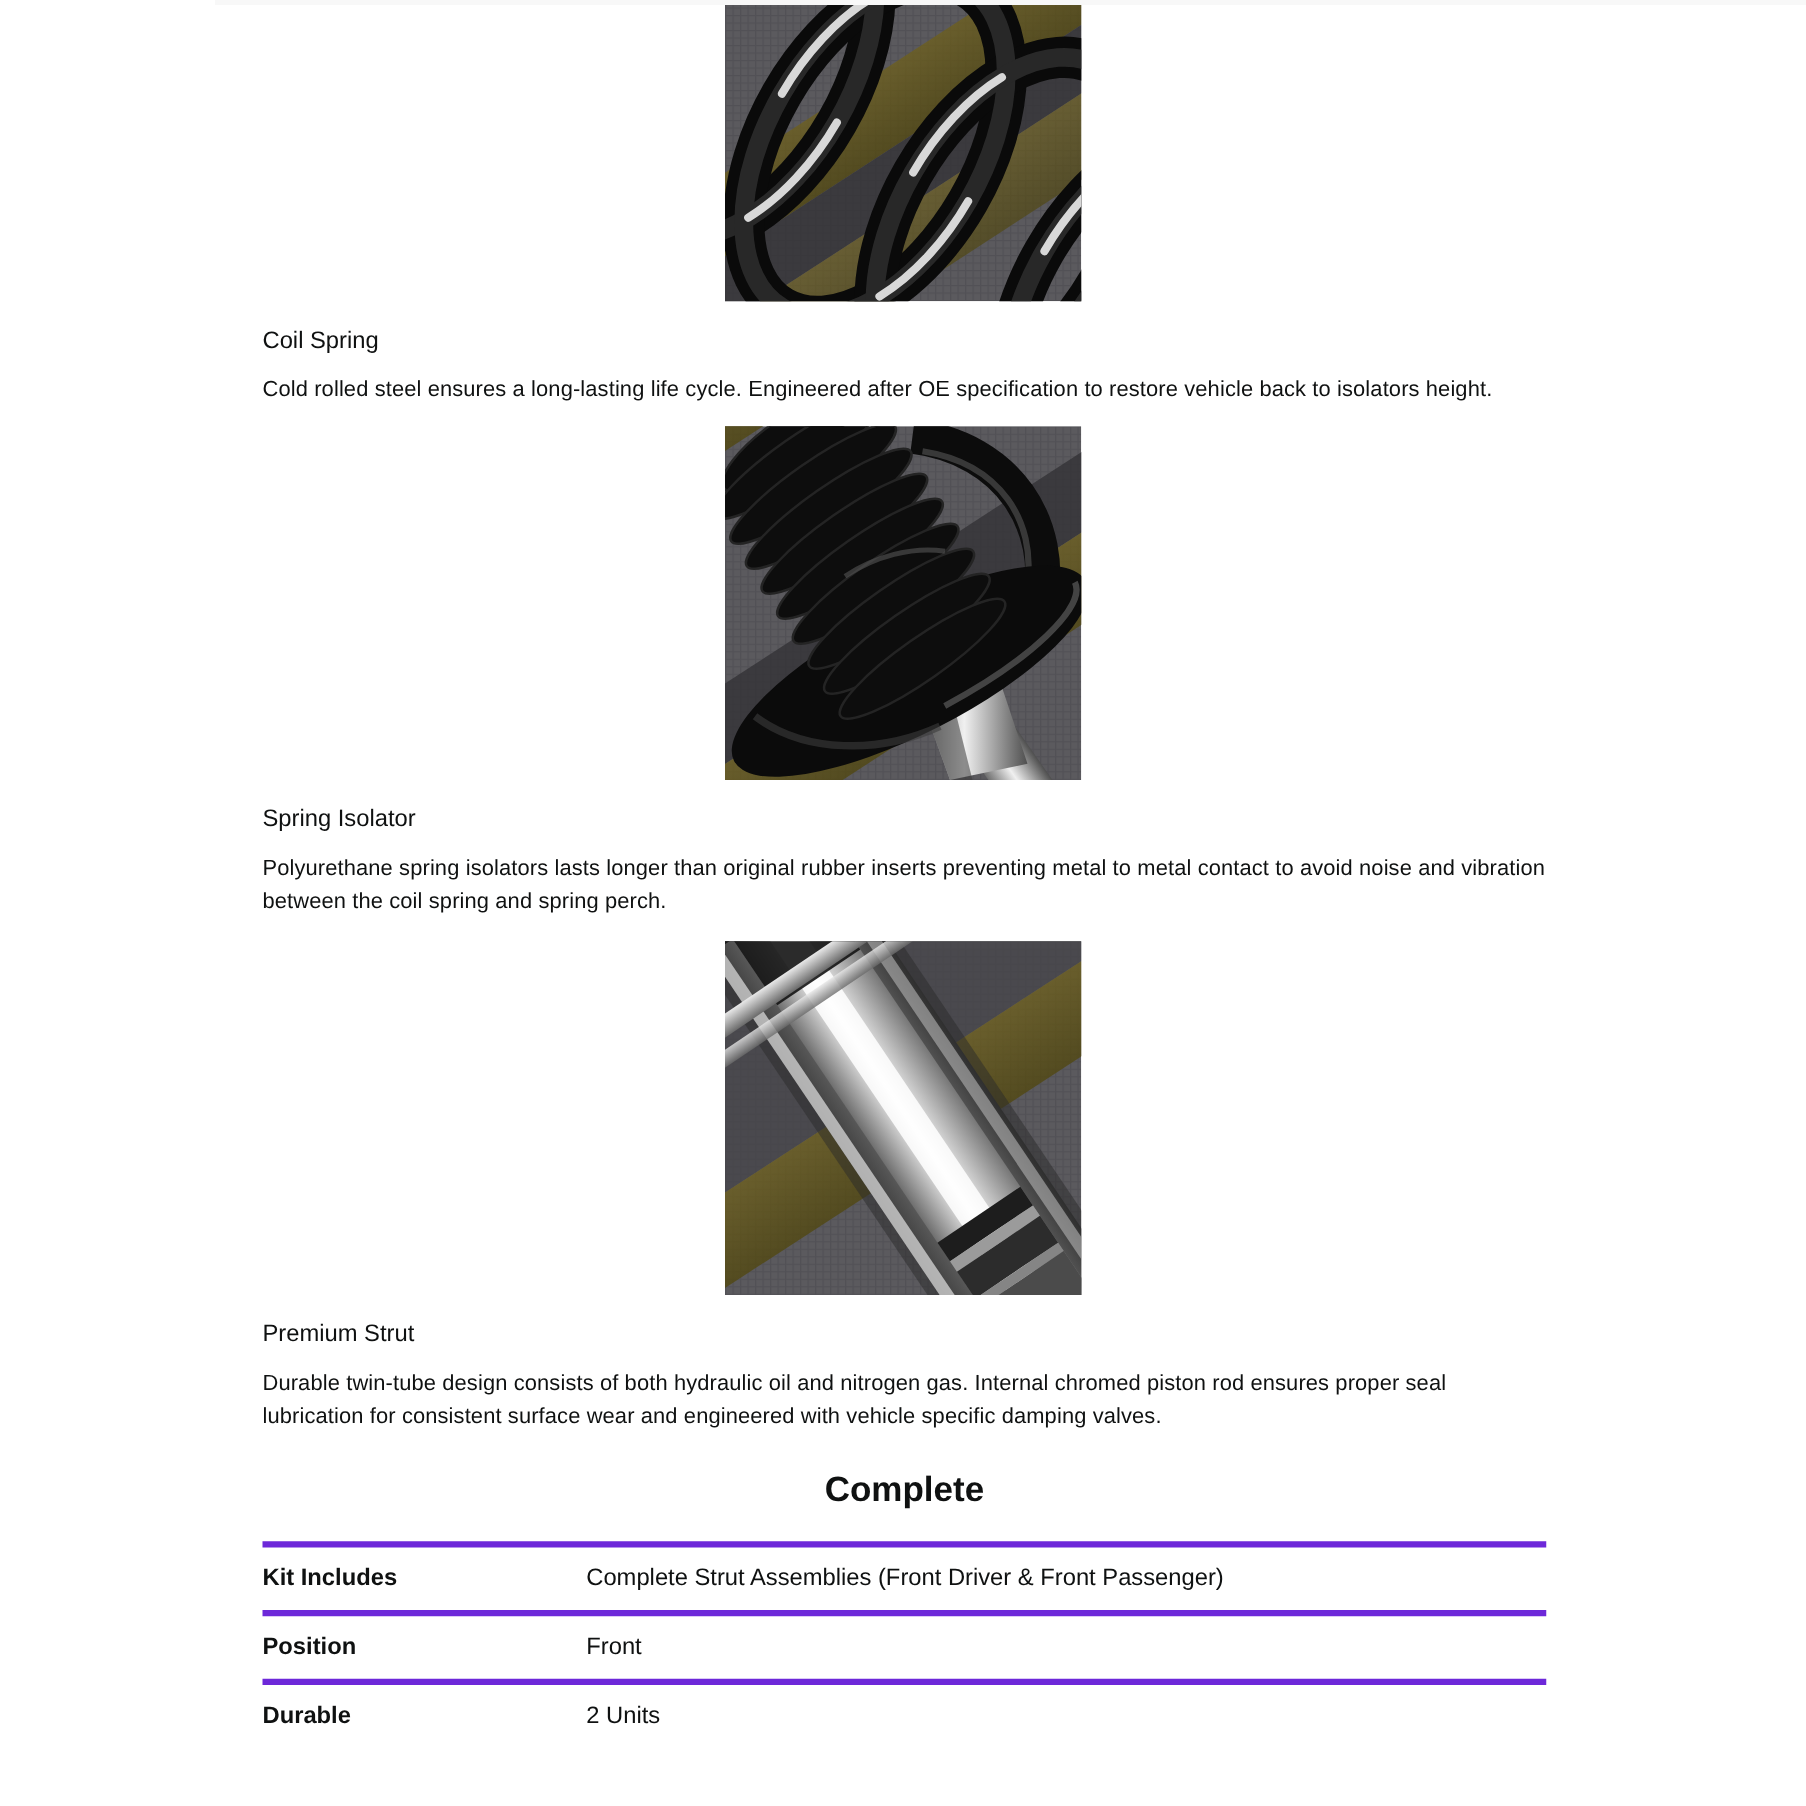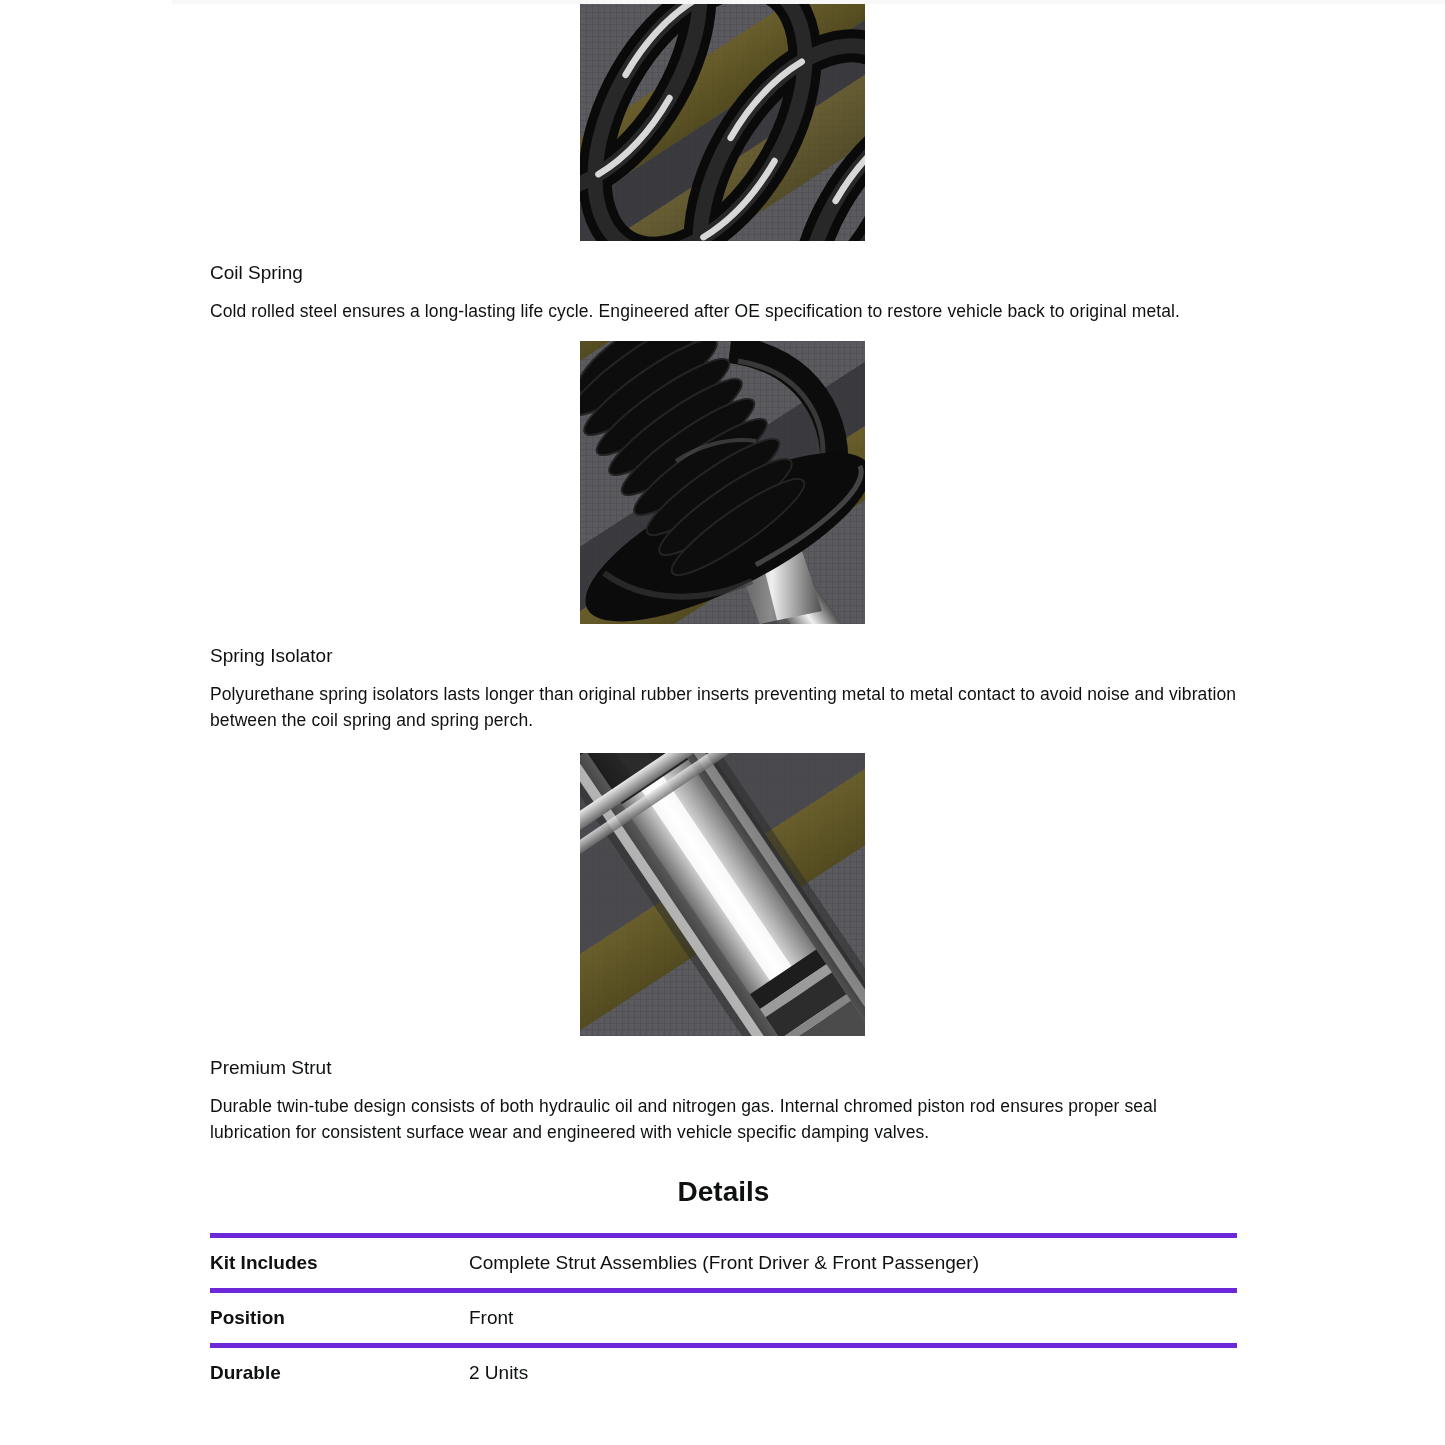--- a/index.html
+++ b/index.html
@@ -74,21 +74,21 @@
         <ellipse transform="rotate(30 15 55)" cx="15" cy="55" rx="86" ry="148"></ellipse>
         <ellipse transform="rotate(30 120 118)" cx="120" cy="118" rx="86" ry="148"></ellipse>
         <ellipse transform="rotate(30 225 181)" cx="225" cy="181" rx="86" ry="148"></ellipse>
         <ellipse transform="rotate(30 330 244)" cx="330" cy="244" rx="86" ry="148"></ellipse>
       </g>
     </g>
   </svg>
 </figure>
 
 <h3 class="feature-heading">Coil Spring</h3>
-<p class="feature-desc">Cold rolled steel ensures a long-lasting life cycle. Engineered after OE specification to restore vehicle back to original metal.</p>
+<p class="feature-desc">Cold rolled steel ensures a long-lasting life cycle. Engineered after OE specification to restore vehicle back to isolators height.</p>
 
 <figure class="feature-image fig-2" style="margin-bottom:0;" aria-label="spring-isolator-closeup-photo">
   <svg width="285" height="283" viewBox="0 0 285 283" aria-hidden="true">
     <defs>
       <pattern id="gx2" width="6" height="6" patternUnits="userSpaceOnUse">
         <rect width="6" height="6" fill="#5b5a5e"></rect>
         <path d="M0 .5 H6 M.5 0 V6" stroke="#525156" stroke-width="1" fill="none"></path>
       </pattern>
       <linearGradient id="gold2" x1="0" y1="0" x2="0" y2="1">
         <stop offset="0" stop-color="#6d5f1e"></stop>
@@ -193,21 +193,21 @@
       <rect x="-130" y="-128" width="260" height="12" fill="url(#flange3)" opacity=".8"></rect>
       <rect x="-54" y="-232" width="108" height="34" rx="8" fill="#1b1b1b"></rect>
       <ellipse cx="28" cy="-196" rx="40" ry="16" fill="#101010"></ellipse>
     </g>
   </svg>
 </figure>
 
 <h3 class="feature-heading">Premium Strut</h3>
 <p class="feature-desc">Durable twin-tube design consists of both hydraulic oil and nitrogen gas. Internal chromed piston rod ensures proper seal lubrication for consistent surface wear and engineered with vehicle specific damping valves.</p>
 
-<h2 class="details-heading">Details</h2>
+<h2 class="details-heading">Complete</h2>
 
 <div class="details-table">
   <div class="details-row">
     <div class="details-label">Kit Includes</div>
     <div class="details-value">Complete Strut Assemblies (Front Driver &amp; Front Passenger)</div>
   </div>
   <div class="details-row">
     <div class="details-label">Position</div>
     <div class="details-value">Front</div>
   </div>

